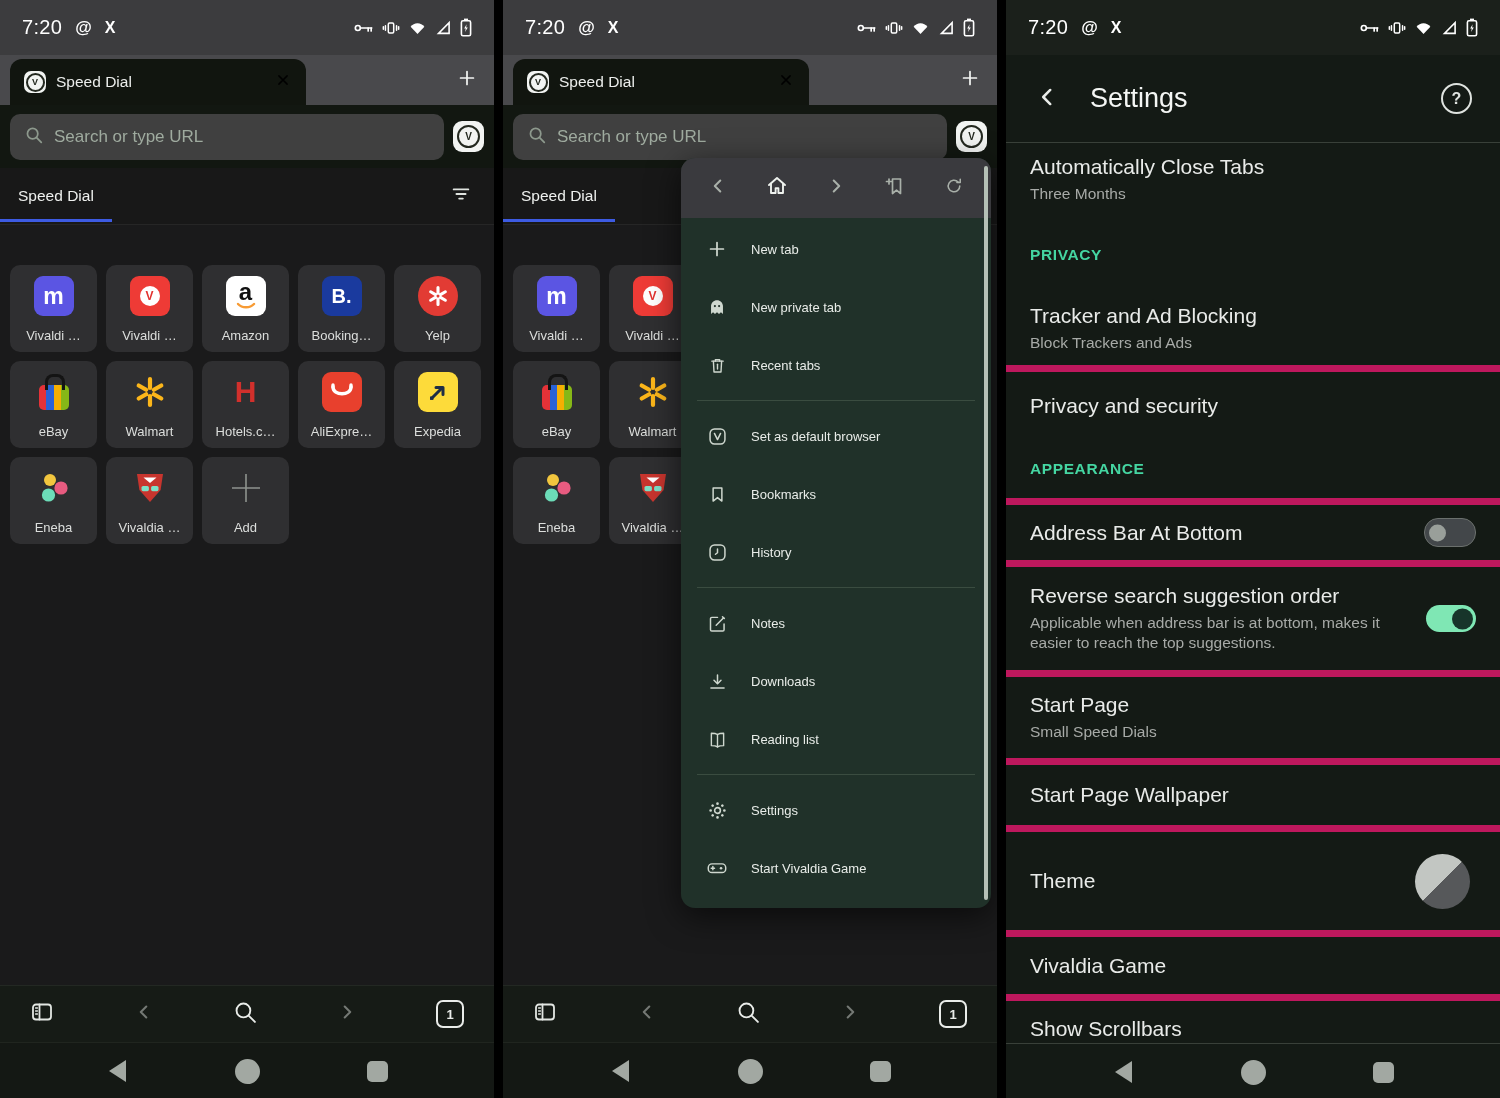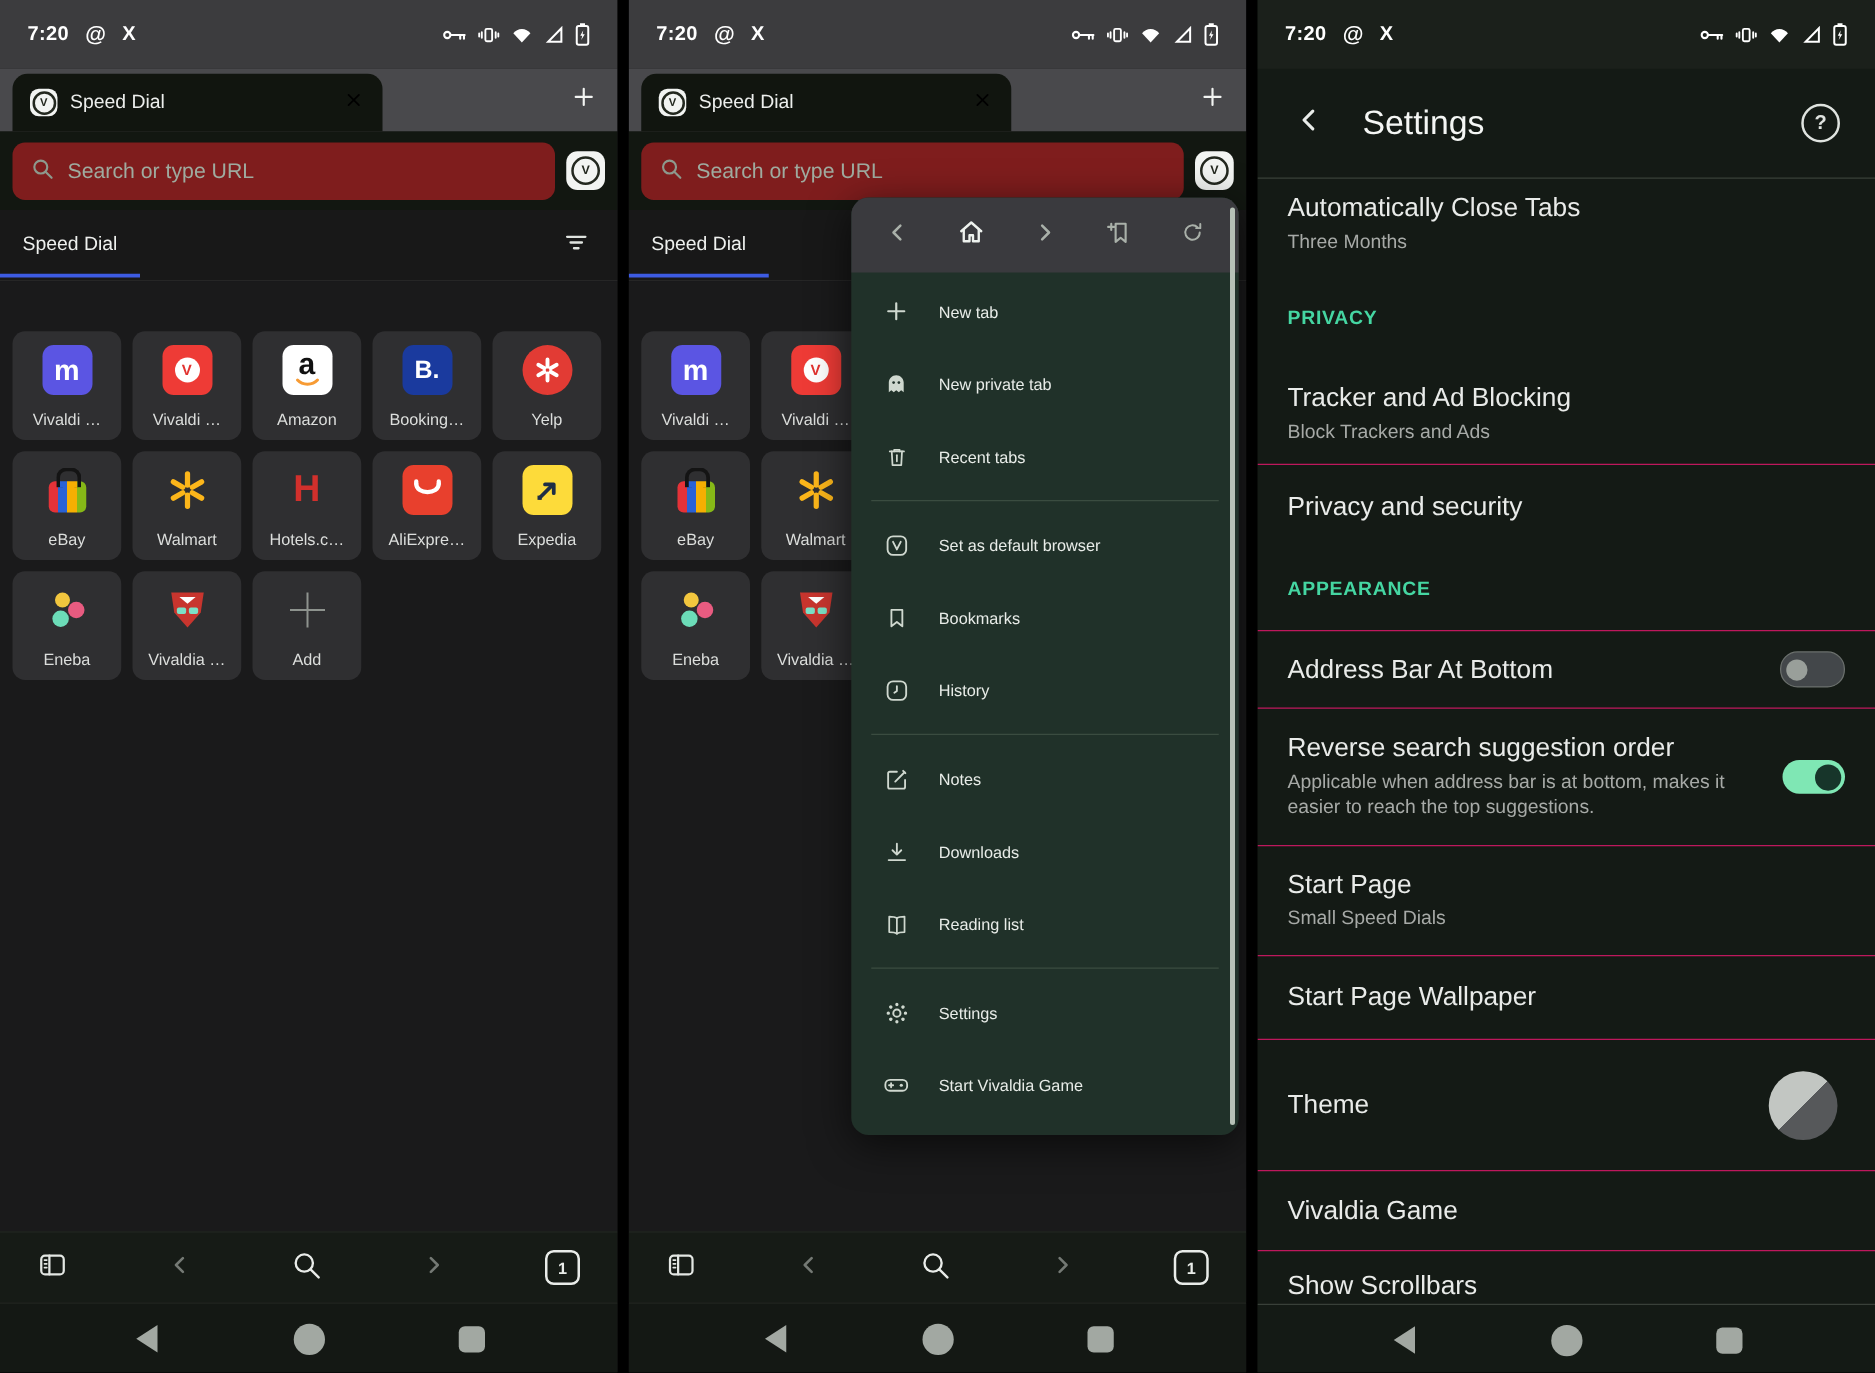--- a/index.html
+++ b/index.html
@@ -6,39 +6,39 @@
   body{width:1500px;height:1098px;position:relative;background:#000;
        font-family:"Liberation Sans","DejaVu Sans",sans-serif;overflow:hidden;}
   .panel{position:absolute;top:0;height:1098px;width:494px;overflow:hidden;background:#1a1a1b;}
   #p1{left:0}#p2{left:503px}#p3{left:1006px;background:#141a15;}
 
   
   .statusbar{height:55px;background:#3c3c3e;display:flex;align-items:center;
              justify-content:space-between;padding:0 22px;color:#fff;box-sizing:border-box;}
   .settings-panel .statusbar{background:#1b201b;}
   .sb-left{display:flex;align-items:center;gap:13px;}
-  .sb-time{font-size:16px;font-weight:700;letter-spacing:.3px;}
+  .sb-time{font-size:20px;font-weight:400;letter-spacing:.3px;}
   .sb-threads{font-size:17px;font-weight:700;}
   .sb-x{font-size:16px;font-weight:800;}
   .sb-right{display:flex;align-items:center;gap:8px;}
   .sb-right svg{display:block;}
 
   
   .tabstrip{height:50px;background:#49494c;position:relative;}
   .tab{position:absolute;left:10px;top:4px;width:296px;height:46px;background:#11150f;
        border-radius:12px 12px 0 0;display:flex;align-items:center;gap:10px;padding:0 14px;box-sizing:border-box;}
   .tab-logo{width:22px;height:22px;background:#f2f4f2;border-radius:7px;display:flex;align-items:center;justify-content:center;flex:none;}
   .tab-logo .vmark,.vbtn .vmark{width:15px;height:15px;border-radius:50%;border:2px solid #23281f;
        color:#23281f;font-size:9px;font-weight:800;display:flex;align-items:center;justify-content:center;}
   .tab-title{color:#eceeec;font-size:15.5px;flex:1;}
   .plusbtn{position:absolute;right:16px;top:50%;transform:translateY(-50%);color:#f2f4f2;}
 
   
   .addressrow{height:63px;background:#121711;display:flex;align-items:center;gap:9px;padding:0 10px;box-sizing:border-box;}
-  .searchfield{flex:1;height:46px;background:#7f1d1d;border-radius:10px;display:flex;align-items:center;gap:11px;padding:0 14px;box-sizing:border-box;}
+  .searchfield{flex:1;height:46px;background:#404040;border-radius:10px;display:flex;align-items:center;gap:11px;padding:0 14px;box-sizing:border-box;}
   .searchfield .ph{color:#9fab9f;font-size:17px;}
   .vbtn{width:31px;height:31px;background:#f2f4f2;border-radius:9px;display:flex;align-items:center;justify-content:center;flex:none;}
   .vbtn .vmark{width:19px;height:19px;font-size:10px;}
 
   
   .pagetabrow{height:57px;background:#181818;position:relative;display:flex;align-items:center;padding:0 18px;box-sizing:border-box;border-bottom:1px solid #262626;}
   .pagetab-label{color:#eef0ee;font-size:15.5px;}
   .filtericon{position:absolute;right:22px;color:#dfe3df;}
   .tab-underline{position:absolute;left:0;bottom:2px;width:112px;height:3px;background:#3d5be2;}
 
@@ -86,21 +86,21 @@
   .m-sep{height:1px;background:#3a4c40;margin:6px 16px;}
   .m-scroll{position:absolute;right:3px;top:8px;bottom:8px;width:4px;background:#b5c0b6;border-radius:2px;}
 
   
   .s-header{height:88px;display:flex;align-items:center;gap:30px;padding:0 28px;box-sizing:border-box;
             border-bottom:1px solid #394039;color:#e9ece9;}
   .s-title{font-size:27px;color:#f4f6f4;}
   .s-help{margin-left:auto;width:27px;height:27px;border-radius:50%;border:2px solid #dfe3df;color:#dfe3df;
           font-size:16px;font-weight:700;display:flex;align-items:center;justify-content:center;}
   .s-row{display:flex;align-items:center;padding:0 24px;box-sizing:border-box;position:relative;}
-  .s-row.div-after{border-bottom:1px solid #be185d;}
+  .s-row.div-after{border-bottom:7px solid #be185d;}
   .s-text{flex:1;display:flex;flex-direction:column;justify-content:center;gap:5px;}
   .s-title-txt{color:#e9ebe9;font-size:21px;}
   .s-sub{color:#a7aaa7;font-size:15.5px;line-height:1.32;max-width:378px;}
   .s-section-label{color:#45d6a2;font-size:15.5px;font-weight:700;letter-spacing:.6px;}
   .toggle{width:50px;height:27px;border-radius:14px;position:relative;flex:none;margin-left:14px;}
   .toggle-off{background:#43474a;border:1.5px solid #6b706d;}
   .toggle-off .knob{position:absolute;left:4px;top:50%;transform:translateY(-50%);width:17px;height:17px;border-radius:50%;background:#999f9a;}
   .toggle-on{background:#7fe7b4;}
   .toggle-on .knob{position:absolute;right:3px;top:50%;transform:translateY(-50%);width:21px;height:21px;border-radius:50%;background:#17352a;}
   .theme-circle{width:55px;height:55px;border-radius:50%;flex:none;margin-left:14px;margin-right:6px;

